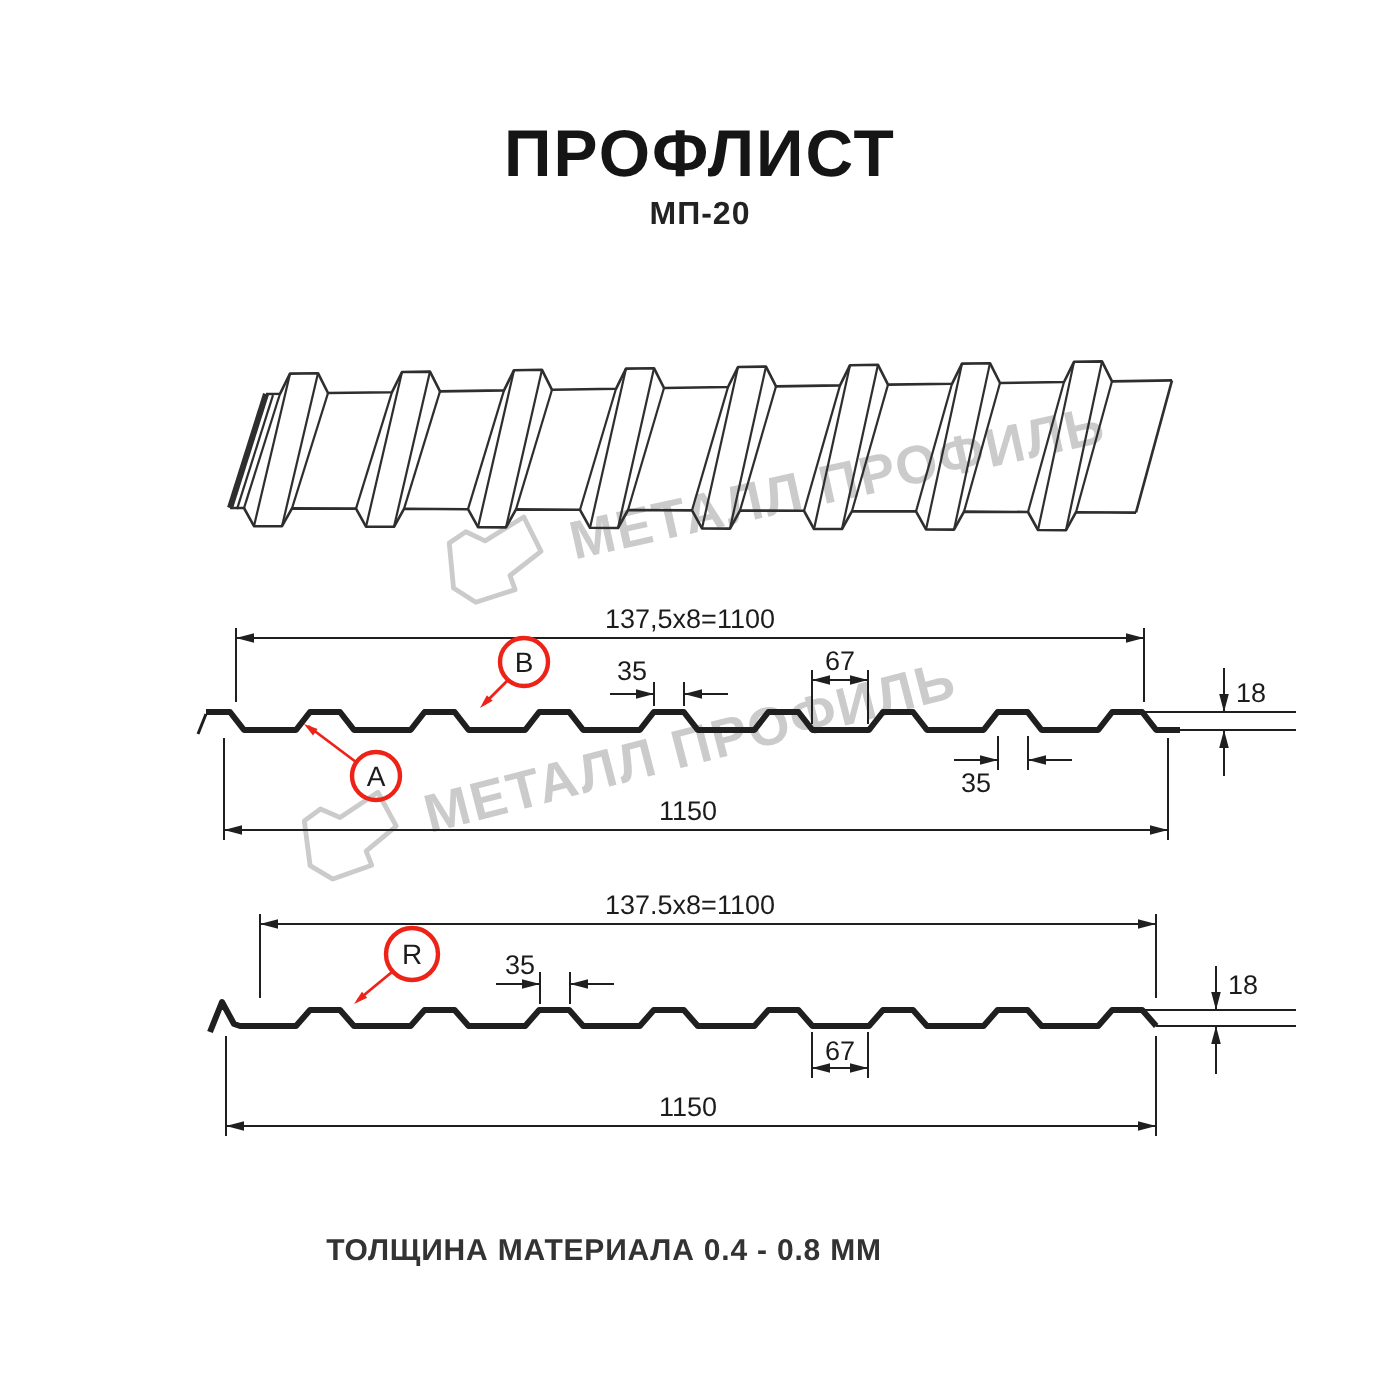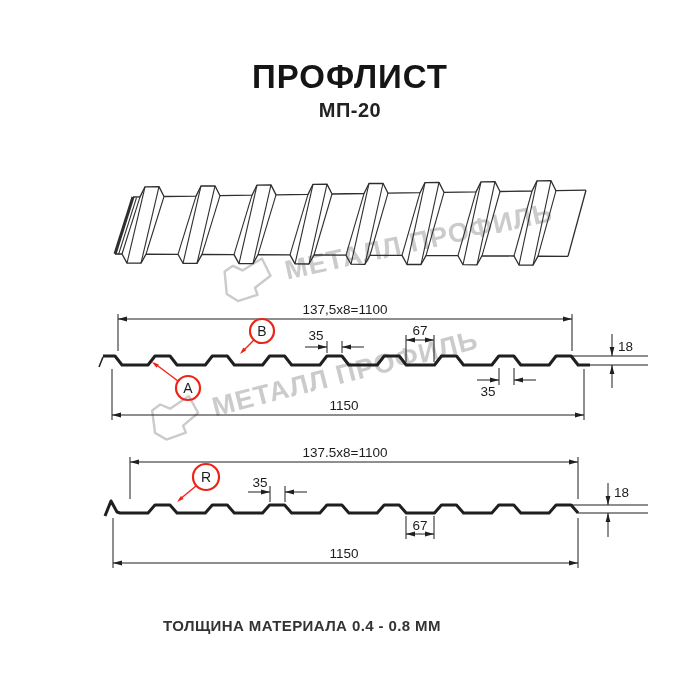--- a/index.html
+++ b/index.html
@@ -1,21 +1,21 @@
 <!DOCTYPE html>
 <html><head>
 <meta charset="utf-8">
 <style>
   html,body{margin:0;padding:0;background:#fff;}
   .page{position:relative;width:700px;height:700px;background:#ffffff;overflow:hidden;
         font-family:"Liberation Sans",sans-serif;}
   .title{position:absolute;top:58px;left:0;width:700px;text-align:center;margin:0;
          font-size:33px;font-weight:bold;letter-spacing:1px;color:#151515;z-index:3;}
   .subtitle{position:absolute;top:99px;left:0;width:700px;text-align:center;
-         font-size:20px;font-weight:600;letter-spacing:.5px;color:#222;z-index:3;}
+         font-size:16px;font-weight:600;letter-spacing:.5px;color:#222;z-index:3;}
   .footer{position:absolute;top:617px;left:0;width:604px;text-align:center;
          font-size:15px;font-weight:bold;letter-spacing:.4px;color:#333;z-index:3;}
   .wm{position:absolute;display:flex;align-items:center;gap:9px;white-space:nowrap;
       font-weight:bold;font-size:27px;letter-spacing:1px;z-index:1;}
   .wm1{left:222px;top:264px;transform:rotate(-12.5deg);transform-origin:0 50%;}
   .wm2{left:150px;top:403px;transform:rotate(-14.5deg);transform-origin:0 50%;}
   .wm-logo{width:56px;height:43px;flex:0 0 auto;}
   .wm-logo path{fill:none;stroke-width:2.6;stroke-linejoin:round;}
   #draw{position:absolute;left:0;top:0;z-index:2;}
   #draw text{font-family:"Liberation Sans",sans-serif;font-size:13.5px;fill:#1c1c1c;

